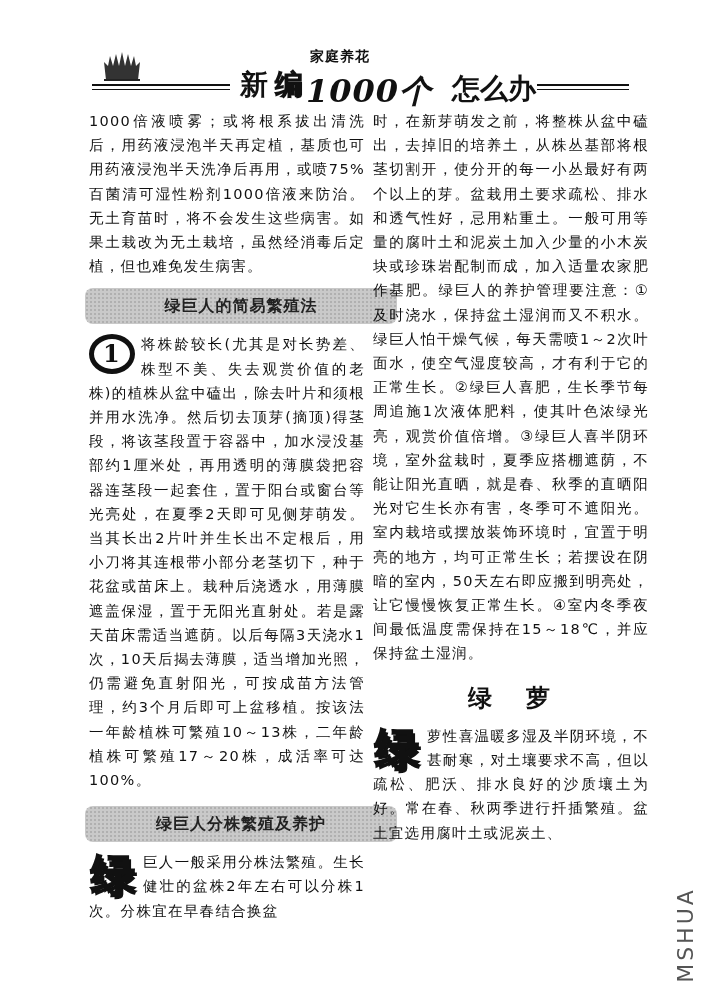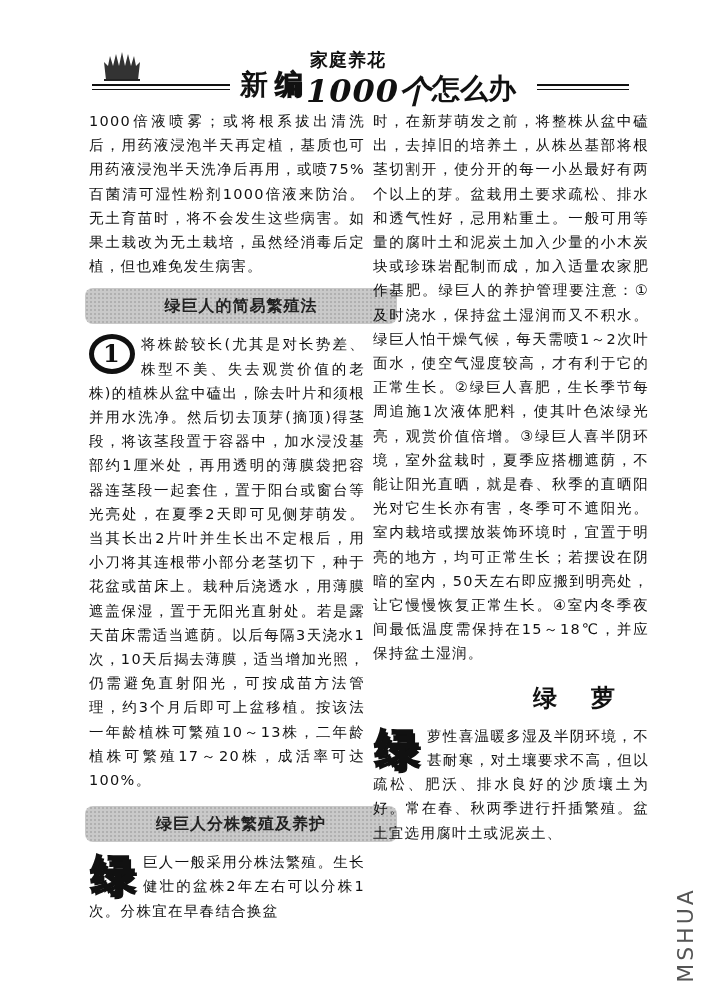--- a/index.html
+++ b/index.html
@@ -5,43 +5,43 @@
   html, body { margin:0; padding:0; background:#ffffff; }
   body { width:708px; height:1001px; position:relative; overflow:hidden;
          font-family:"DejaVu Sans","Liberation Sans",sans-serif; color:#111; }
   .header { position:absolute; left:92px; top:48px; width:552px; height:56px; }
   .logo { position:absolute; left:8px; top:4px; width:44px; height:30px; }
   .rule { position:absolute; height:2px; background:#111; }
   .rule.thin { height:1px; }
   .title-new { position:absolute; left:148px; top:18px; font-size:28px; font-weight:bold; letter-spacing:-1px; }
   .title-bian { position:absolute; left:183px; top:18px; font-size:28px; font-weight:bold; color:#fff;
                 -webkit-text-stroke:1px #111; }
-  .title-top { position:absolute; left:218px; top:0px; font-size:18px; font-family:"DejaVu Serif",serif; font-weight:bold; letter-spacing:1px; }
+  .title-top { position:absolute; left:218px; top:0px; font-size:14px; font-family:"DejaVu Serif",serif; font-weight:bold; letter-spacing:1px; }
   .title-num { position:absolute; left:214px; top:22px; font-size:32px; font-family:"DejaVu Serif",serif; font-weight:bold; font-style:italic; letter-spacing:1px; }
-  .title-how { position:absolute; left:340px; top:22px; font-size:28px; font-family:"DejaVu Serif",serif; font-weight:bold; }
+  .title-how { position:absolute; left:360px; top:22px; font-size:28px; font-family:"DejaVu Serif",serif; font-weight:bold; }
 
   .col { position:absolute; top:109px; width:276px; font-size:14.5px; line-height:24.2px; letter-spacing:1.3px;
          font-family:"DejaVu Sans","Liberation Sans",sans-serif; text-align:justify; }
   .col.left { left:89px; }
   .col.right { left:373px; }
   .col p { margin:0; }
 
   .section-box { position:relative; margin:10px 0 8px -4px; width:312px; background:#c9c9c9;
                  background-image:radial-gradient(#b0b0b0 1px, transparent 1px); background-size:4px 4px;
                  border-radius:8px; text-align:center; font-weight:bold; font-size:16px; color:#222;
                  line-height:26px; padding:5px 0; letter-spacing:1px; }
 
   .dropcap-circle { float:left; width:46px; height:40px; margin:2px 6px 0 0; border:5px solid #111;
                     border-radius:50%; box-sizing:border-box; display:flex; align-items:center; justify-content:center;
                     font-weight:bold; font-size:24px; font-family:"DejaVu Serif",serif; background:#fff; }
   .dropcap-glyph { float:left; width:48px; height:46px; margin:2px 6px 0 0; font-size:44px; line-height:46px;
                    font-weight:bold; color:#fff; -webkit-text-stroke:2px #111; text-shadow:3px 3px 0 #111;
                    text-align:center; letter-spacing:0; }
 
-  .plant-title { text-align:right; font-size:24px; font-weight:bold; letter-spacing:34px; margin:20px 0 14px 30px; }
+  .plant-title { text-align:center; font-size:24px; font-weight:bold; letter-spacing:34px; margin:20px 0 14px 30px; }
 
   .watermark { position:absolute; left:670px; top:880px; width:30px; height:110px; }
   .watermark span { position:absolute; left:50%; top:50%; transform:translate(-50%,-50%) rotate(-90deg);
                     font-size:22px; color:#555; letter-spacing:3px; font-family:"DejaVu Sans",sans-serif; white-space:nowrap; }
 </style>
 </head>
 <body>
 
 <div class="header">
   <svg class="logo" viewBox="0 0 44 30">

